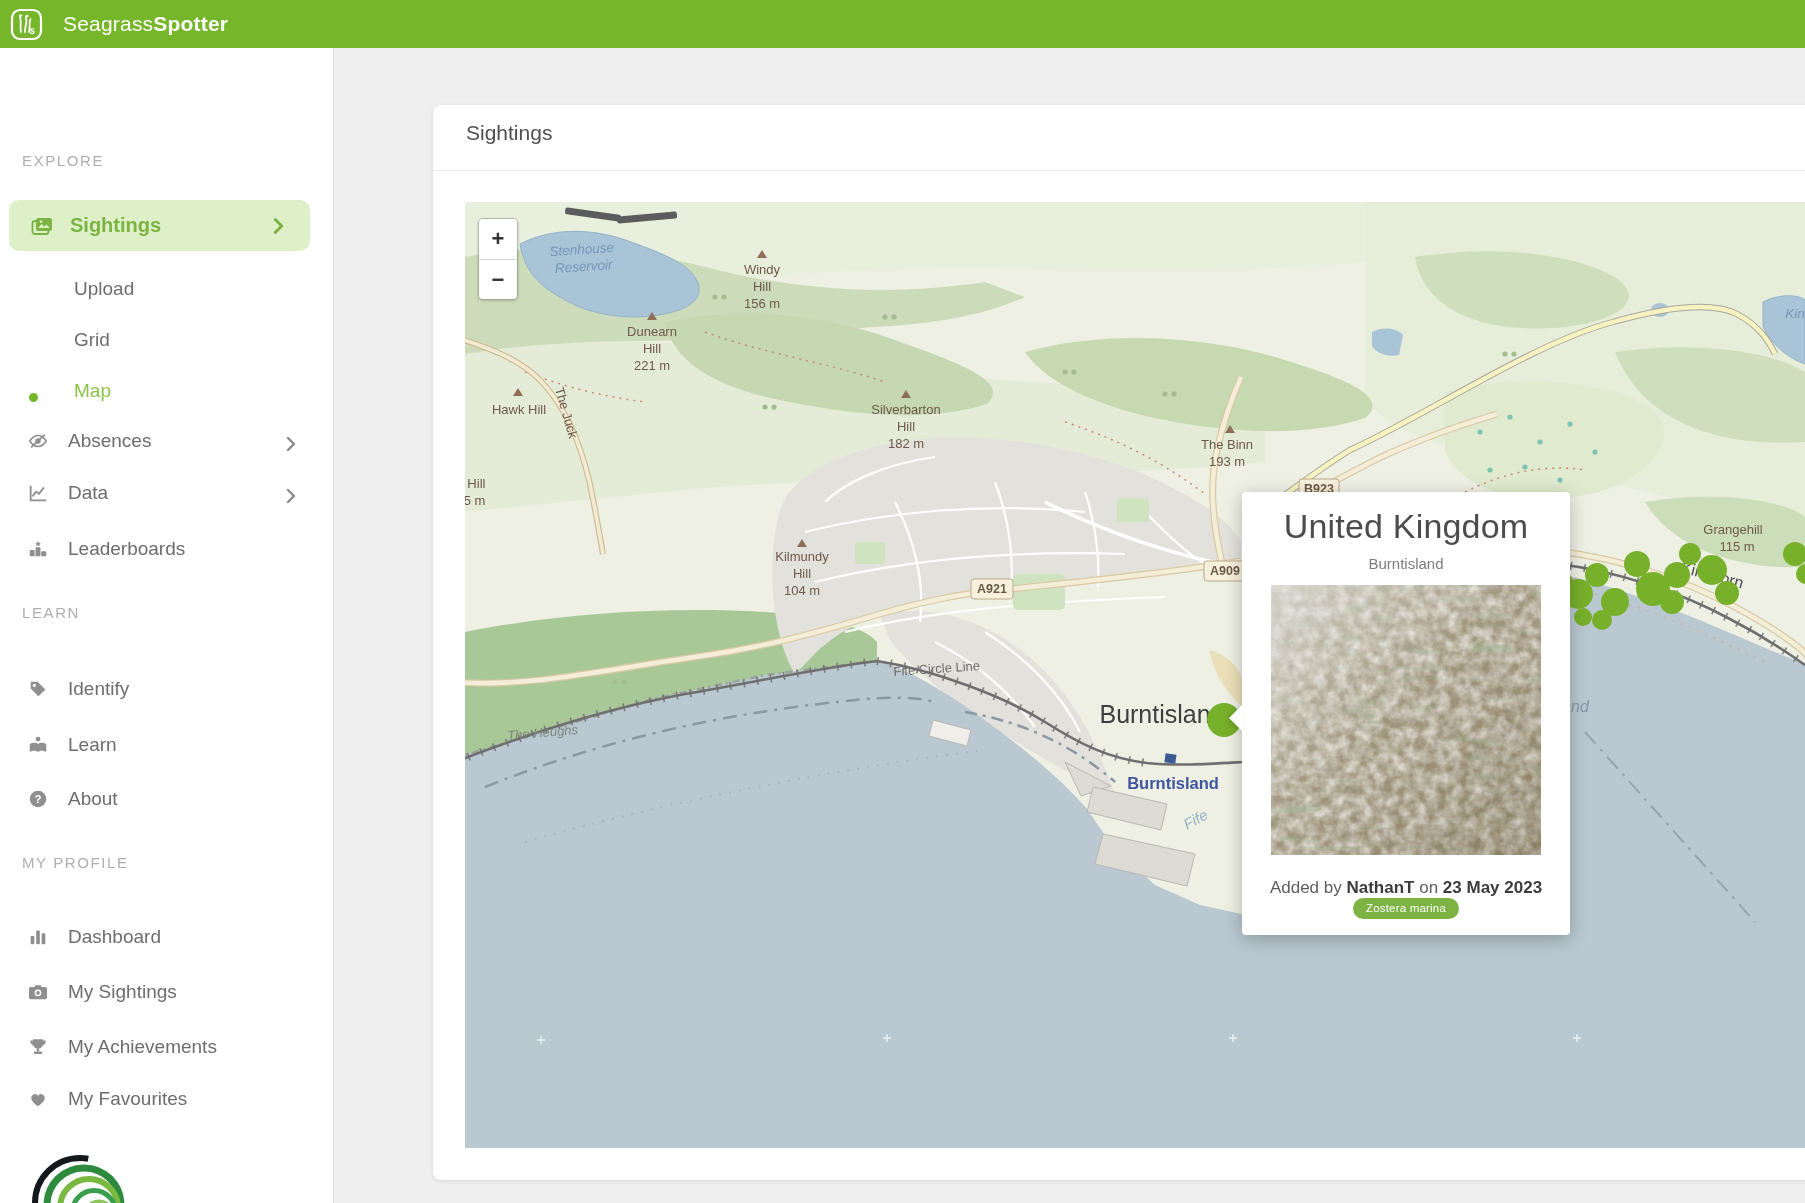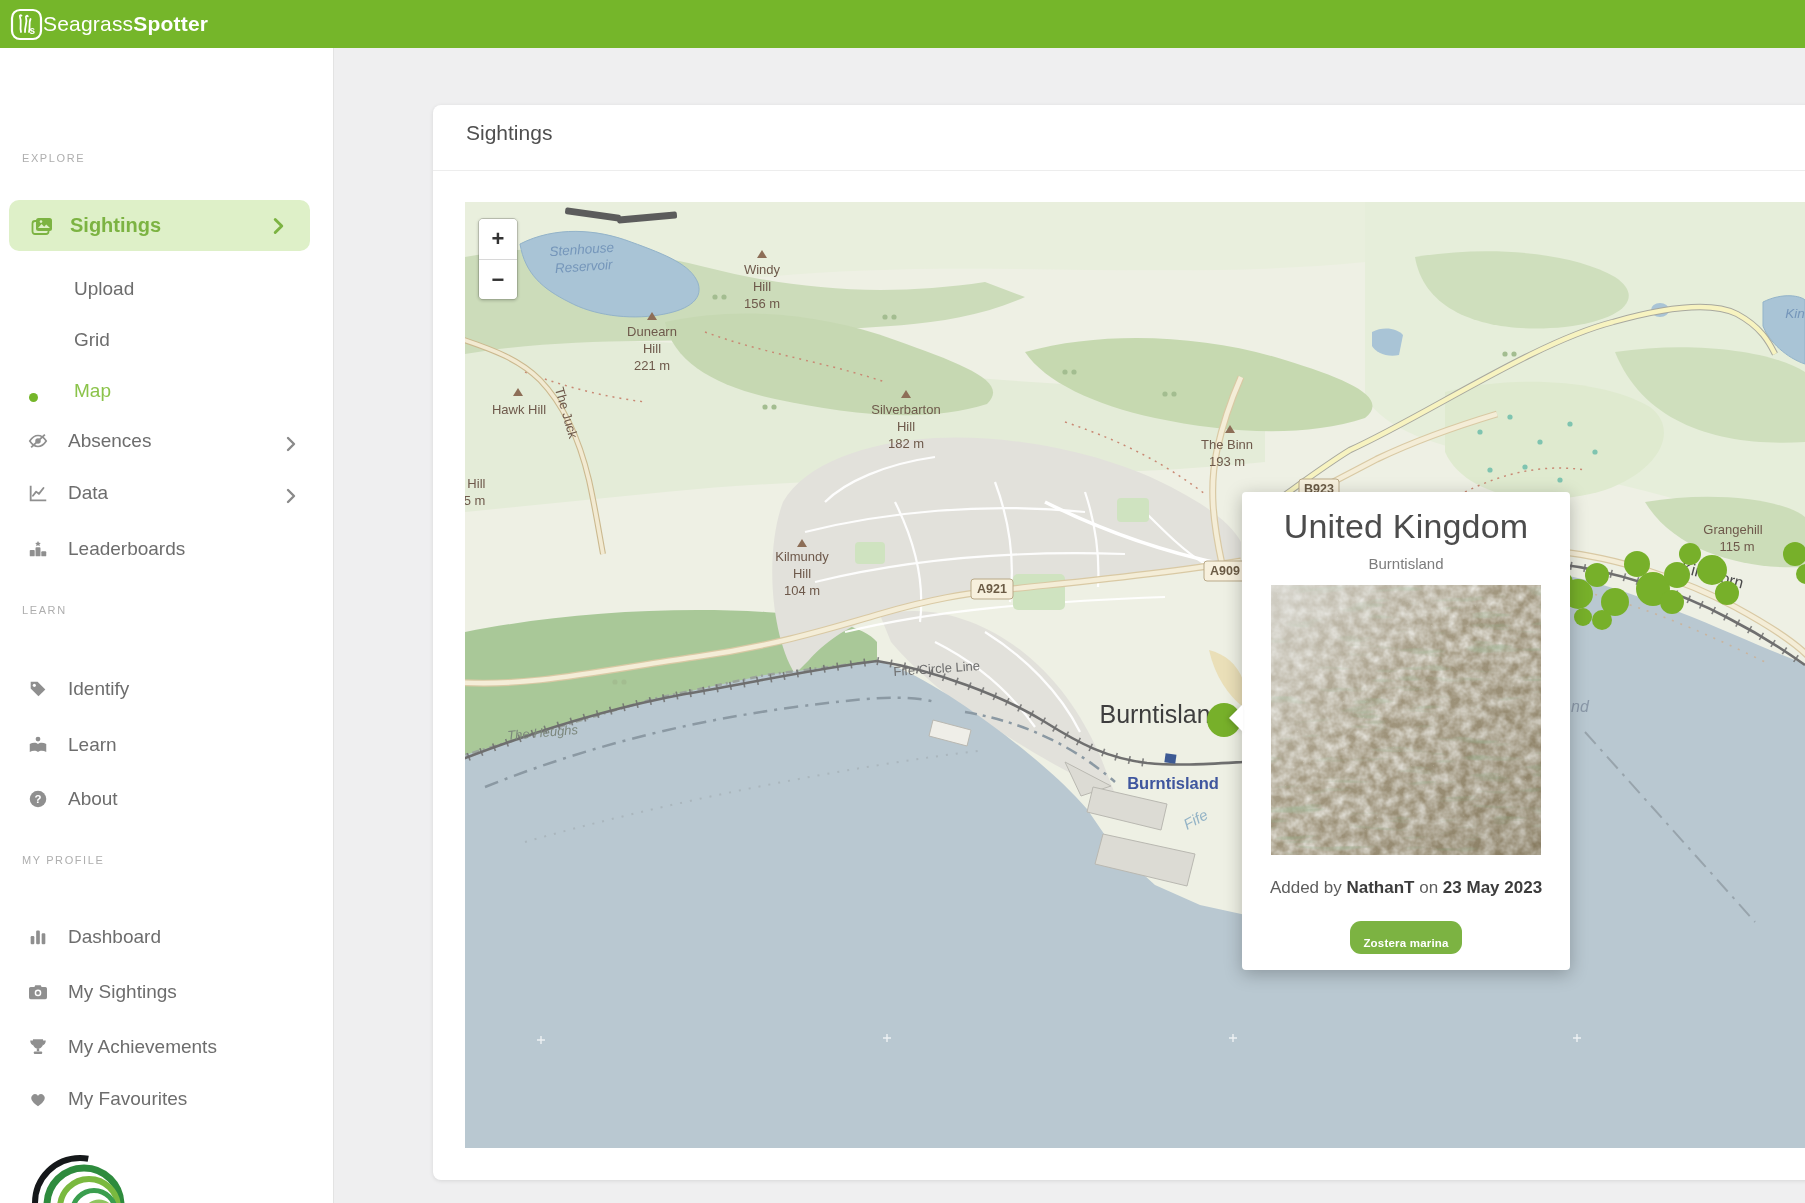--- a/index.html
+++ b/index.html
@@ -9,27 +9,27 @@
   *{box-sizing:border-box}
   html,body{margin:0;padding:0}
   body{position:relative;width:1805px;height:1203px;overflow:hidden;background:#efeff0;
        font-family:"Liberation Sans",sans-serif;color:#555}
   svg{font-family:inherit}
 
   
   .topbar{position:absolute;top:0;left:0;right:0;height:48px;background:var(--header);
           display:flex;align-items:center;padding-left:10px;z-index:20}
   .logo-badge{width:33px;height:33px;flex:none}
-  .brand{color:#fff;font-size:21px;margin-left:0;letter-spacing:.2px;font-weight:400}
+  .brand{color:#fff;font-size:21px;margin-left:20px;letter-spacing:.2px;font-weight:400}
   .brand b{font-weight:700}
 
   
   .sidebar{position:absolute;top:48px;left:0;width:334px;bottom:0;background:#fff;
            border-right:1px solid #e3e3e3;z-index:10}
-  .sec-label{position:absolute;left:22px;font-size:11px;letter-spacing:1.6px;color:#aeaeae}
+  .sec-label{position:absolute;left:22px;font-size:15px;letter-spacing:1.6px;color:#aeaeae}
   .nav{position:absolute;left:0;width:334px;height:40px;display:flex;align-items:flex-end;cursor:pointer}
   .nav .ico{width:22px;height:22px;margin-left:27px;flex:none}
   .nav .lbl{margin-left:19px;font-size:19px;color:#6d6d6d;white-space:nowrap}
   .nav .chev{margin-left:auto;margin-right:38px;width:10px;height:16px;flex:none}
   .nav.sub .lbl{margin-left:74px}
   .pill{position:absolute;left:9px;top:152px;width:301px;height:51px;background:var(--accentLight);
         border-radius:10px;display:flex;align-items:center;cursor:pointer}
   .pill .ico{width:24px;height:24px;margin-left:21px;flex:none}
   .pill .lbl{margin-left:16px;font-size:20px;font-weight:700;color:var(--accentText)}
   .pill .chev{margin-left:auto;margin-right:26px;width:11px;height:18px}
@@ -56,22 +56,22 @@
   .popup{position:absolute;left:777px;top:290px;width:328px;background:#fff;border-radius:4px;
          box-shadow:0 4px 18px rgba(0,0,0,.25);text-align:center;padding-bottom:16px;z-index:5}
   .popup-tip{position:absolute;left:-13px;top:212px;width:0;height:0;border-top:14px solid transparent;
              border-bottom:14px solid transparent;border-right:14px solid #fff;
              filter:drop-shadow(-2px 1px 2px rgba(0,0,0,.12))}
   .pp-title{margin-top:15px;font-size:34px;color:#4c4c4c;font-weight:400;letter-spacing:.2px}
   .pp-sub{margin-top:9px;font-size:15px;color:#7c7c7c}
   .pp-photo{width:270px;height:270px;margin:13px auto 0;display:block;cursor:pointer}
   .pp-caption{margin-top:23px;font-size:17px;color:#5d5d5d}
   .pp-caption b{color:#3c3c3c}
-  .pp-badge{display:inline-block;margin-top:23px;background:var(--badge);color:#fff;font-size:11.5px;
-            font-weight:700;padding:16px 13px 5px;border-radius:11px;cursor:pointer;letter-spacing:.2px}
+  .pp-badge{display:inline-block;margin-top:0;background:var(--badge);color:#fff;font-size:11.5px;
+            font-weight:400;padding:4px 13px 5px;border-radius:11px;cursor:pointer;letter-spacing:.2px}
 
   
   .hl{fill:#6e594b;font-size:13px;text-anchor:middle}
   .wl{fill:#7596ba;font-size:13.5px;font-style:italic;text-anchor:middle}
   .rb{fill:#6b5b45;font-size:12.5px;font-weight:700;text-anchor:middle}
   .town{fill:#3e3e3e;font-size:25px;text-anchor:middle}
   .port{fill:#3f569e;font-size:16.5px;font-weight:700;text-anchor:middle}
   .fifel{fill:#93b3c6;font-size:15px;font-style:italic;text-anchor:middle}
   .grayl{fill:#6e6e6e;font-size:13px;text-anchor:middle}
   .heughs{fill:#7c877c;font-size:13px;font-style:italic;text-anchor:middle}

